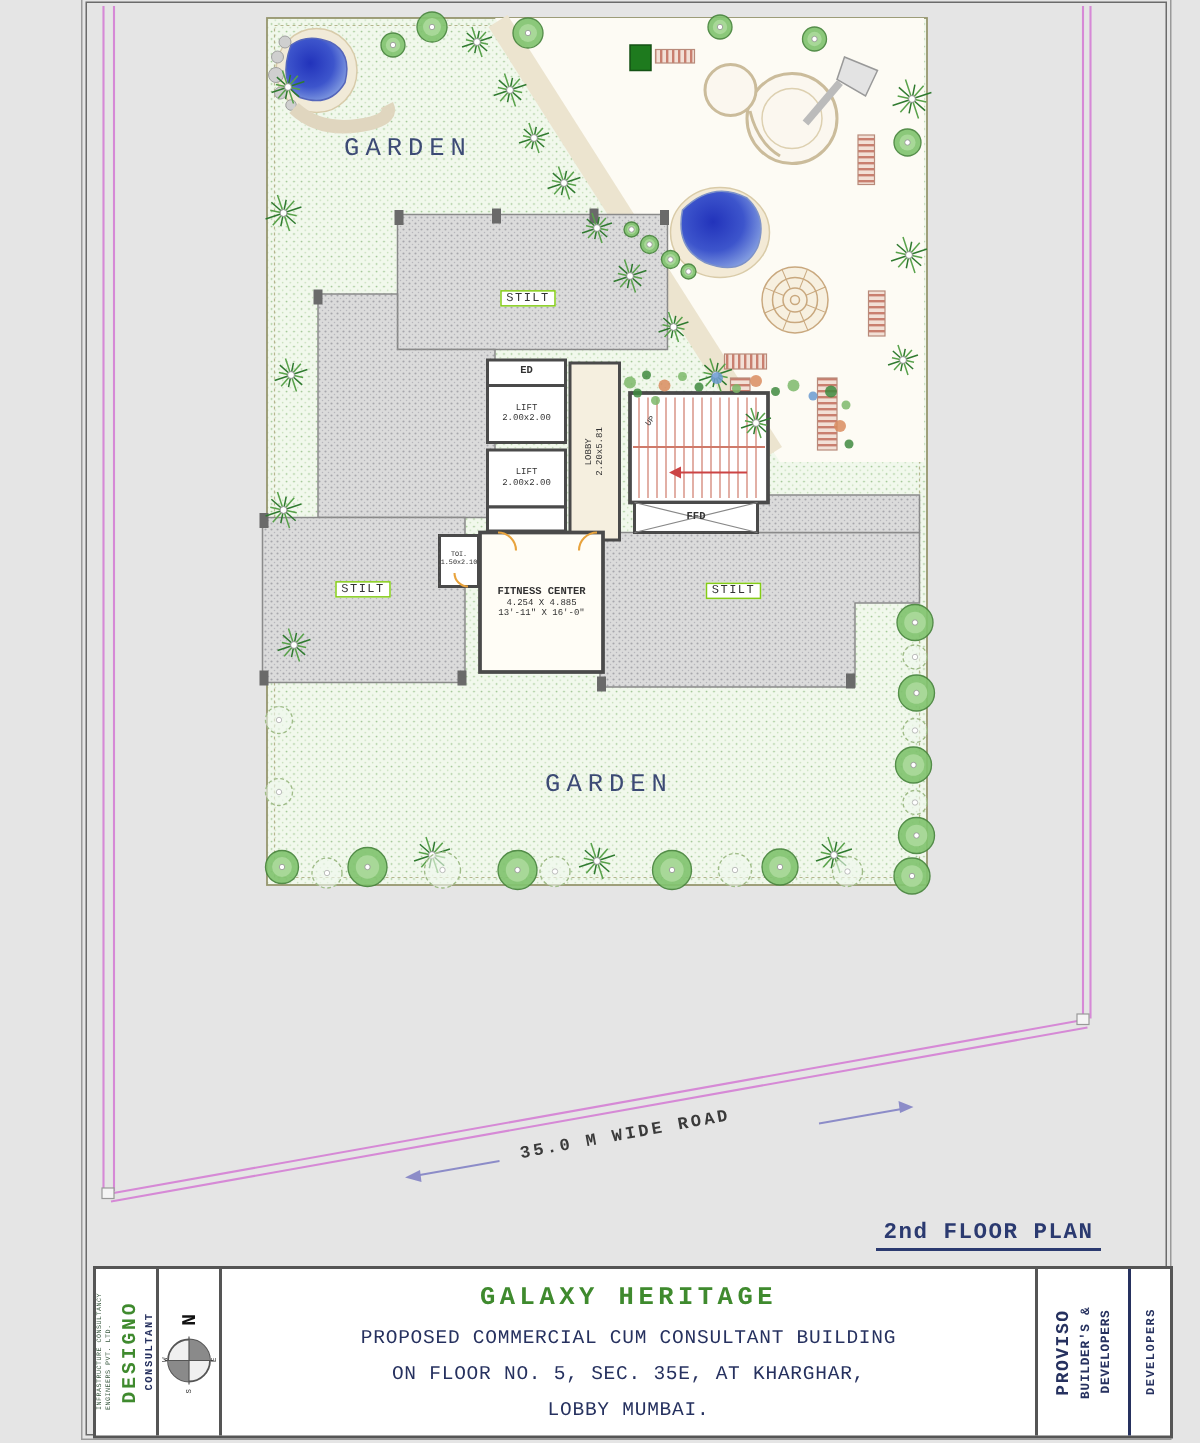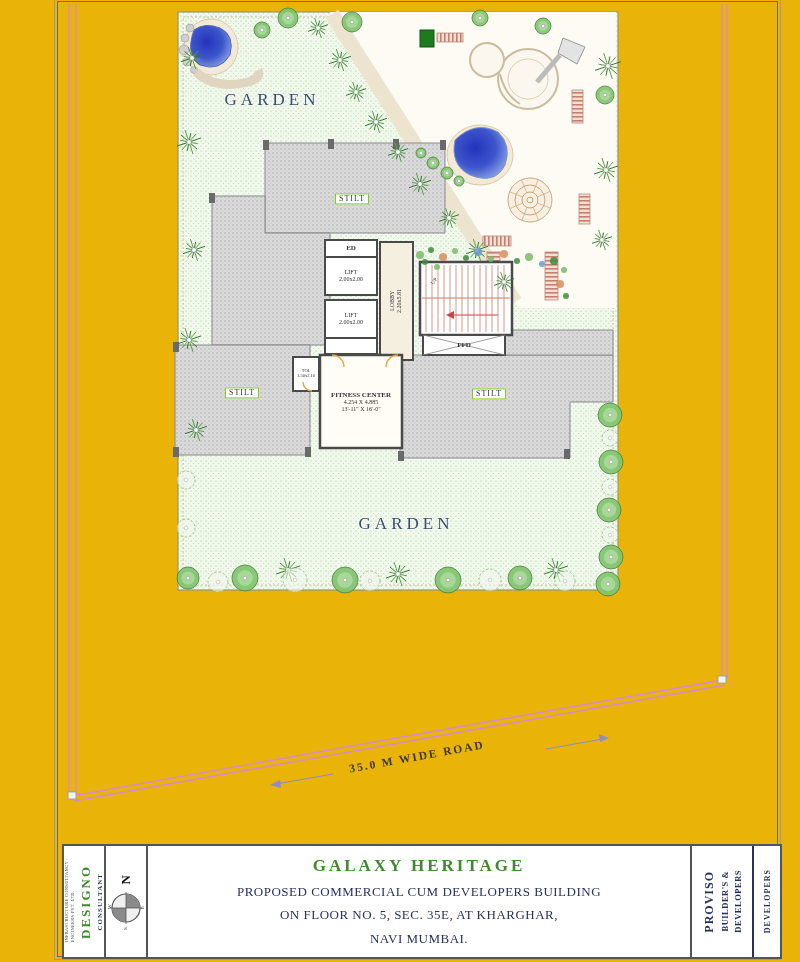--- a/index.html
+++ b/index.html
@@ -1,17 +1,17 @@
 <!DOCTYPE html>
 <html><head>
 <meta charset="utf-8">
 <style>
   html,body{margin:0;padding:0;background:#fff;}
-  #sheet{position:relative;width:800px;height:962px;background:#eab308;overflow:hidden;
-         font-family:Liberation Serif, serif;}
+  #sheet{position:relative;width:800px;height:962px;background:#e5e5e5;overflow:hidden;
+         font-family:Liberation Mono, monospace;}
   
   .page-frame{position:absolute;left:57px;top:1px;width:719px;height:954px;
               border:1.5px solid #6b6b6b;outline:1px solid #9a9a9a;outline-offset:2px;z-index:0;}
   #plan-svg{position:absolute;left:0;top:0;z-index:1;}
   
   .lbl{position:absolute;transform:translate(-50%,-50%);color:#222;white-space:nowrap;
        text-align:center;z-index:5;line-height:1.15;}
   .garden{font-size:17px;letter-spacing:4px;color:#3c4a75;}
   .chip{font-size:8px;letter-spacing:1px;background:#fff;border:1px solid #84cc16;padding:0 3px;color:#333;}
   .room7{font-size:7px;font-weight:600;color:#333;}
@@ -595,20 +595,21 @@
     <div class="room45">TOI.</div>
     <div class="room45">1.50x2.10</div>
   </div>
   <div class="lbl" style="left:361px;top:402px">
     <div class="room7">FITNESS CENTER</div>
     <div class="room6">4.254 X 4.885</div>
     <div class="room6">13'-11" X 16'-0"</div>
   </div>
   <div class="lbl road-lbl" style="left:417px;top:757px">35.0 M WIDE ROAD</div>
 
+  <div class="plan-title">2nd FLOOR PLAN</div>
 
   <div class="tblock">
     <div class="tb-col tb-consultant">
       <div class="vtext firm-tiny">
         <div>INFRASTRUCTURE CONSULTANCY</div>
         <div>ENGINEERS PVT. LTD.</div>
       </div>
       <div class="vtext designo">DESIGNO</div>
       <div class="vtext consultant">CONSULTANT</div>
     </div>
@@ -620,23 +621,23 @@
         <path d="M19,22 L19,36 A14,14 0 0 1 5,22 Z" fill="#8a8a8a"></path>
         <line x1="19" y1="6" x2="19" y2="38" stroke="#555" stroke-width="0.8"></line>
         <line x1="3" y1="22" x2="35" y2="22" stroke="#555" stroke-width="0.8"></line>
         <text x="1" y="24" font-size="5" fill="#333" transform="rotate(-90 2,22)">W</text>
         <text x="34" y="24" font-size="5" fill="#333" transform="rotate(-90 35,22)">E</text>
         <text x="16" y="44" font-size="5" fill="#333" transform="rotate(-90 18,42)">S</text>
       </svg>
     </div>
     <div class="tb-col tb-center">
       <div class="proj-name">GALAXY HERITAGE</div>
-      <div class="proj-line">PROPOSED COMMERCIAL CUM  DEVELOPERS BUILDING</div>
+      <div class="proj-line">PROPOSED COMMERCIAL CUM  CONSULTANT BUILDING</div>
       <div class="proj-line">ON FLOOR NO. 5,  SEC. 35E,  AT KHARGHAR,</div>
-      <div class="proj-line">NAVI MUMBAI.</div>
+      <div class="proj-line">LOBBY MUMBAI.</div>
     </div>
     <div class="tb-col tb-proviso">
       <span class="vtext proviso-big">PROVISO</span>
       <span class="vtext proviso-sm">BUILDER'S &amp;</span>
       <span class="vtext proviso-sm">DEVELOPERS</span>
     </div>
     <div class="tb-col tb-dev">
       <span class="vtext dev-head">DEVELOPERS</span>
     </div>
   </div>

